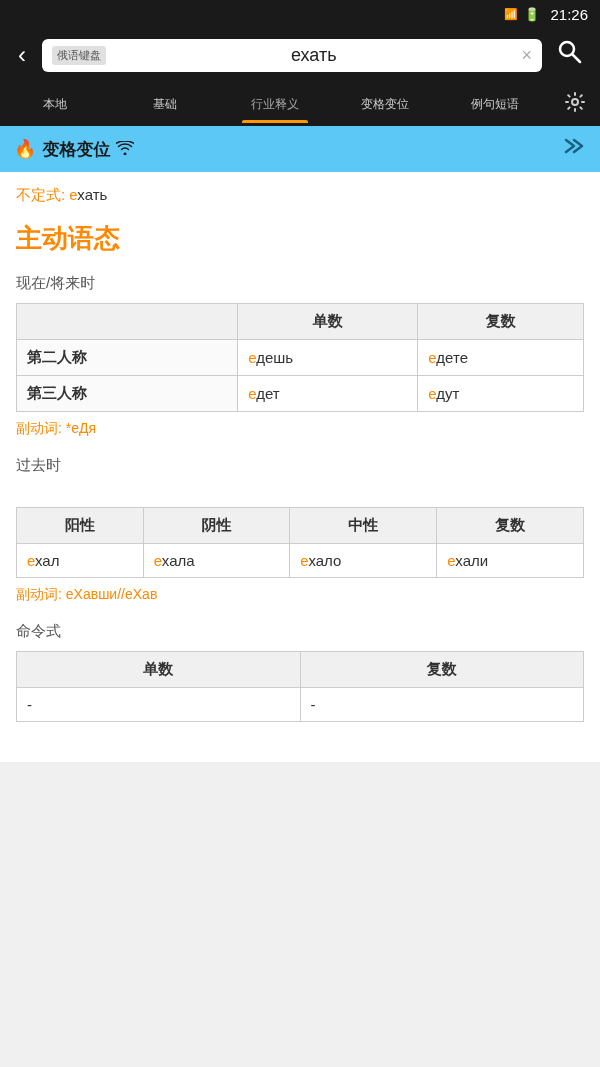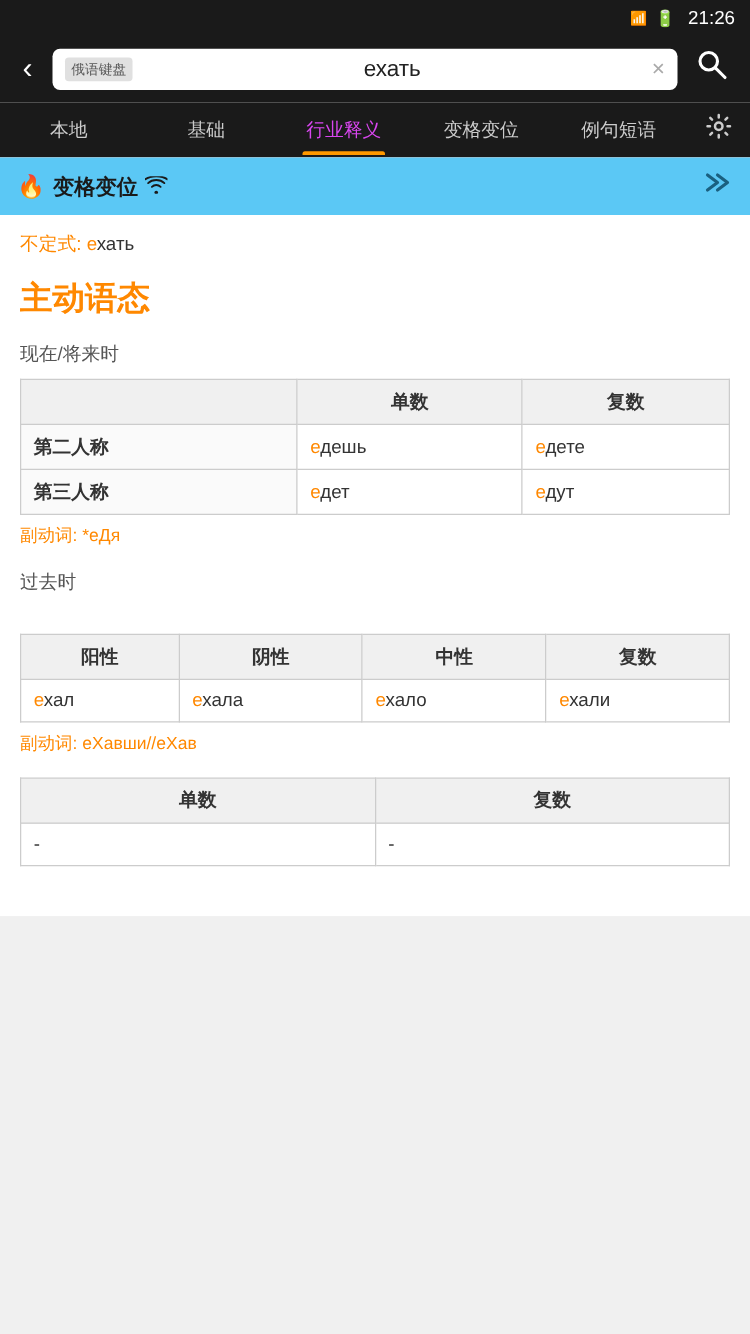--- a/index.html
+++ b/index.html
@@ -76,27 +76,27 @@
       background: #1a1a1a;
       display: flex;
       align-items: center;
       height: 44px;
       border-bottom: none;
     }
     .nav-tab {
       flex: 1;
       text-align: center;
       color: #ccc;
-      font-size: 15px;
+      font-size: 12px;
       padding: 10px 0;
       cursor: pointer;
       position: relative;
     }
     .nav-tab.active {
-      color: #d946ef;
+      color: #a3a3a3;
     }
     .nav-tab.active::after {
       content: '';
       position: absolute;
       bottom: 0;
       left: 50%;
       transform: translateX(-50%);
       width: 60%;
       height: 3px;
       background: #f90;
@@ -369,20 +369,21 @@
           <td><span class="e-orange">е</span><span>хало</span></td>
           <td><span class="e-orange">е</span><span>хали</span></td>
         </tr>
       </tbody>
     </table>
 
     <div class="participle-note">
       副动词: <span class="e-orange">е</span>Хавши//<span class="e-orange">е</span>Хав
     </div>
 
+    <div class="tense-label section-divider">命令式</div>
 
     <table class="imp-table">
       <thead>
         <tr>
           <th>单数</th>
           <th>复数</th>
         </tr>
       </thead>
       <tbody>
         <tr>

